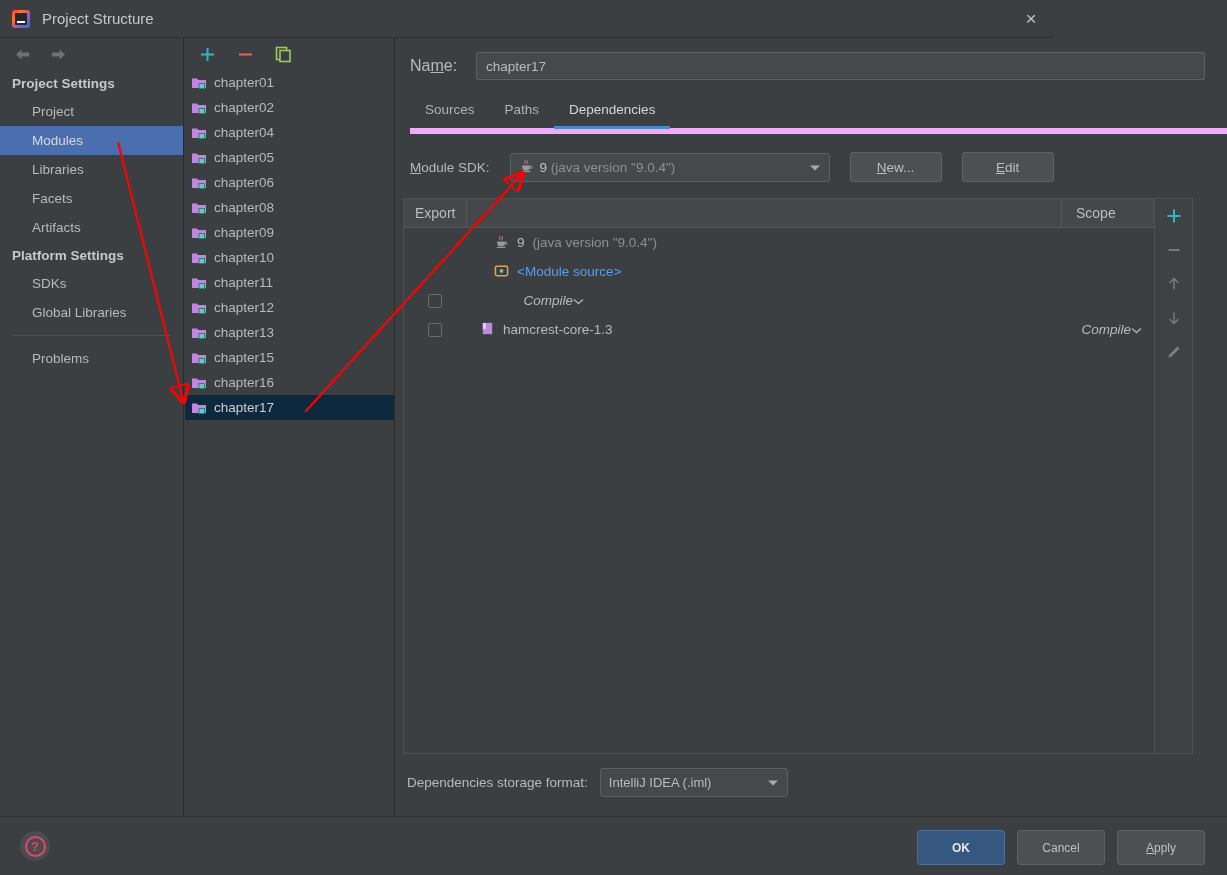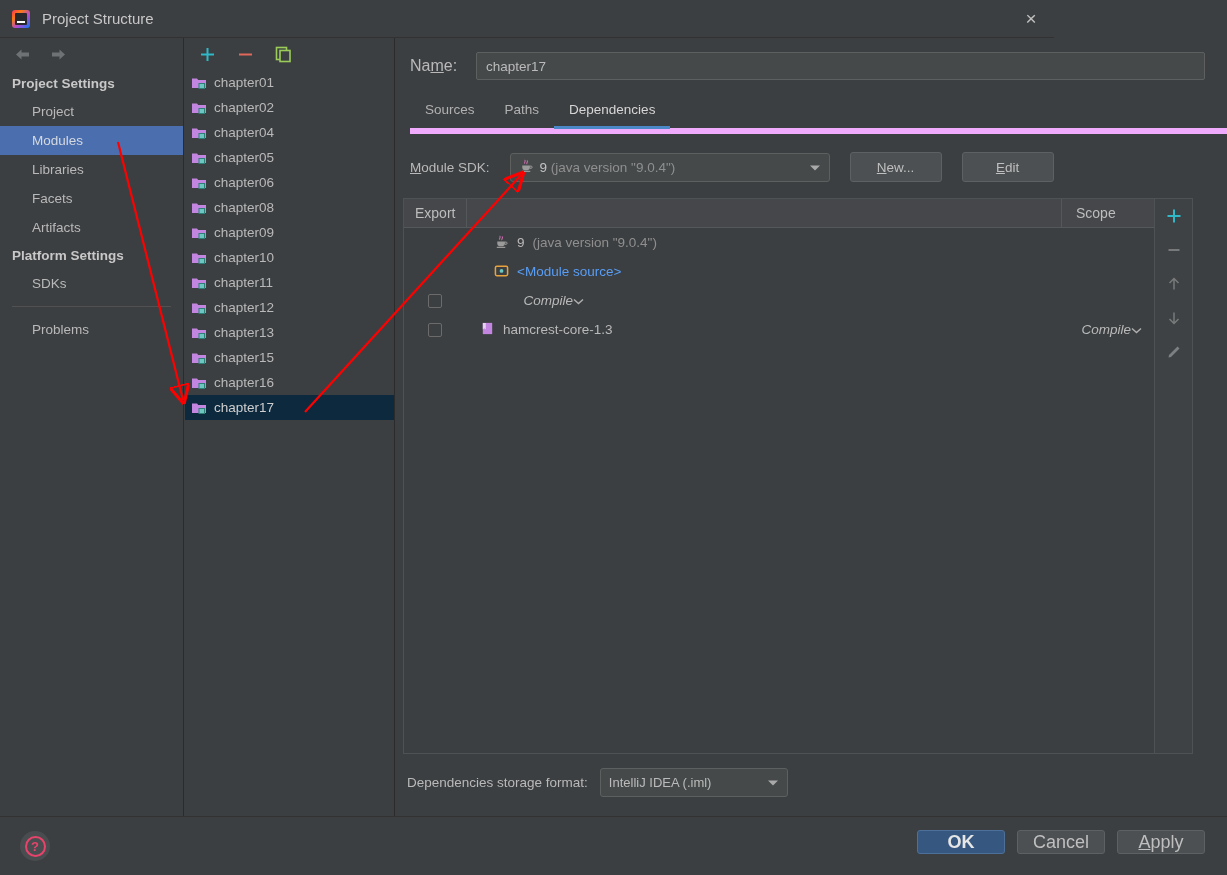--- a/index.html
+++ b/index.html
@@ -140,21 +140,21 @@
     position: absolute; left: 20px; top: 14px; width: 30px; height: 30px; border-radius: 50%;
     background: #4a4d4f; display: flex; align-items: center; justify-content: center; cursor: pointer;
   }
   .help-ring {
     width: 21px; height: 21px; border: 2px solid #e8436c; border-radius: 50%;
     display: flex; align-items: center; justify-content: center;
     color: #e8436c; font-size: 13px; font-weight: bold; line-height: 1;
   }
   .actions { position: absolute; right: 22px; top: 13px; display: flex; gap: 12px; }
   .abtn {
-    width: 88px; height: 24px; border-radius: 3px; font-size: 18px; cursor: pointer;
+    width: 88px; height: 35px; border-radius: 3px; font-size: 12px; cursor: pointer;
     background: #4c5052; border: 1px solid #5e6163; color: #bfbfbf;
     font-family: "Liberation Sans", sans-serif;
   }
   .abtn.primary { background: #365880; border-color: #4c7099; color: #e6e6e6; font-weight: bold; }
 
   
   .overlay { position: absolute; left: 0; top: 0; width: 1227px; height: 875px; pointer-events: none; }
 </style>
 </head>
 <body>
@@ -183,20 +183,21 @@
 
     <div class="group-title">Project Settings</div>
     <div class="nav-item">Project</div>
     <div class="nav-item selected">Modules</div>
     <div class="nav-item">Libraries</div>
     <div class="nav-item">Facets</div>
     <div class="nav-item">Artifacts</div>
 
     <div class="group-title">Platform Settings</div>
     <div class="nav-item">SDKs</div>
+    <div class="nav-item">Global Libraries</div>
 
     <div class="nav-sep"></div>
     <div class="nav-item">Problems</div>
   </div>
 
   <div class="modules-panel">
     <div class="mod-toolbar">
       <div class="tb-icon">
         <svg width="15" height="15" viewBox="0 0 15 15">
             <path d="M7.5 1 V14 M1 7.5 H14" stroke="#2eb8c8" stroke-width="2"></path>

